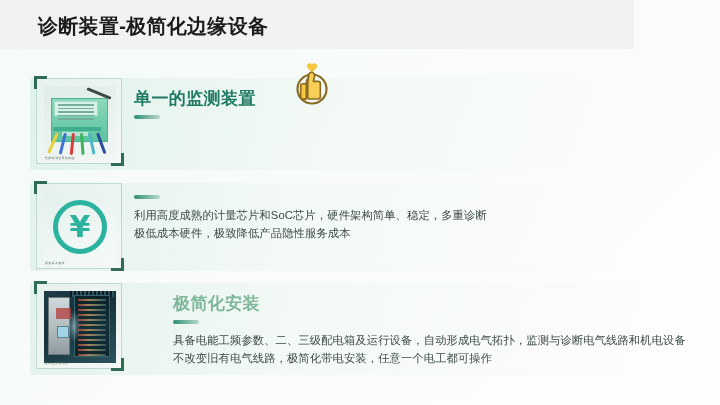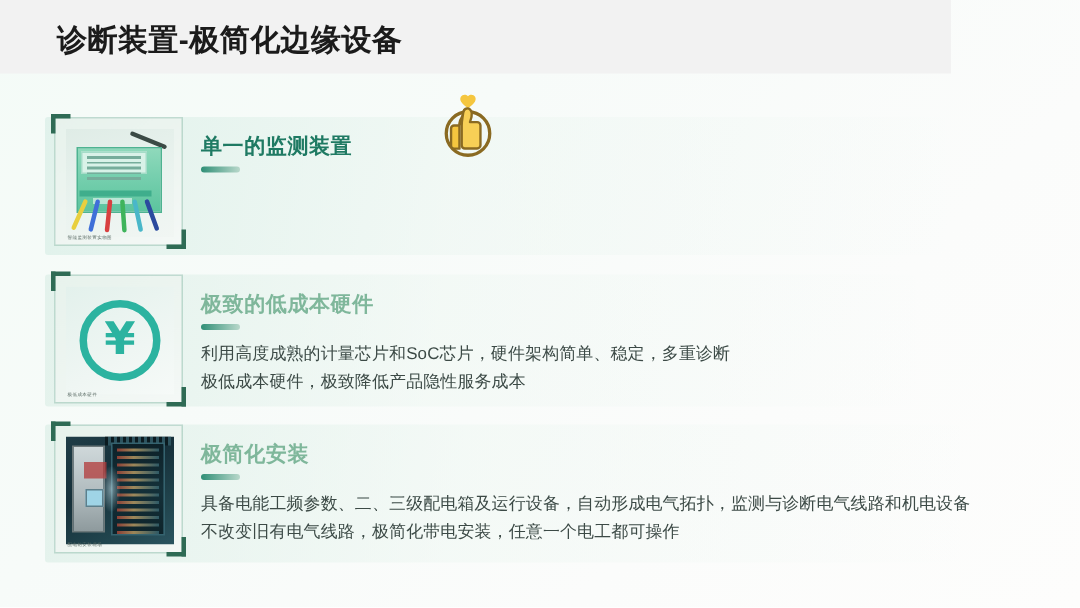--- a/index.html
+++ b/index.html
@@ -64,21 +64,21 @@
   
   .row {
     position: absolute;
     left: 0;
     width: 720px;
     display: flex;
     align-items: flex-start;
   }
   .row-1 { top: 78px; }
   .row-2 { top: 183px; }
-  .row-3 { top: 283px; }
+  .row-3 { top: 283px; gap: 39px; }
 
   .row-band {
     position: absolute;
     left: 30px;
     border-radius: 2px;
   }
   .band-1 {
     top: 78px; width: 600px; height: 92px;
     background: linear-gradient(100deg, rgba(221,240,233,0.85) 0%, rgba(236,246,241,0.55) 45%, rgba(250,252,251,0.15) 100%);
   }
@@ -268,21 +268,21 @@
     width: 12px; height: 30px;
     background: radial-gradient(ellipse at center, rgba(200,230,240,0.55) 0%, rgba(200,230,240,0) 75%);
   }
   
   .text-block {
     margin-left: 12px;
     padding-top: 12px;
     flex: 1;
   }
   .feature-title {
-    font-size: 14px;
+    font-size: 17px;
     font-weight: bold;
     letter-spacing: 0.4px;
     margin: 0 0 6px 0;
     line-height: 1.1;
   }
   .t-dark { color: #1f7a63; }
   .t-light { color: #7fb79b; }
   .title-dash {
     width: 26px;
     height: 4px;
@@ -365,21 +365,20 @@
         <div class="corner-mark corner-br"></div>
         <div class="thumb-inner">
           <div class="yen-wrap">
             <div class="yen-circle">¥</div>
           </div>
         </div>
         <div class="thumb-caption">极低成本硬件</div>
       </div>
     </div>
     <div class="text-block">
-      <div class="feature-title t-light">极致的低成本硬件</div>
       <div class="title-dash"></div>
       <div class="feature-line">利用高度成熟的计量芯片和SoC芯片，硬件架构简单、稳定，多重诊断</div>
       <div class="feature-line">极低成本硬件，极致降低产品隐性服务成本</div>
     </div>
   </div>
 
   <div class="row row-3">
     <div class="thumb-wrap">
       <div class="thumb-frame">
         <div class="corner-mark corner-tl"></div>

